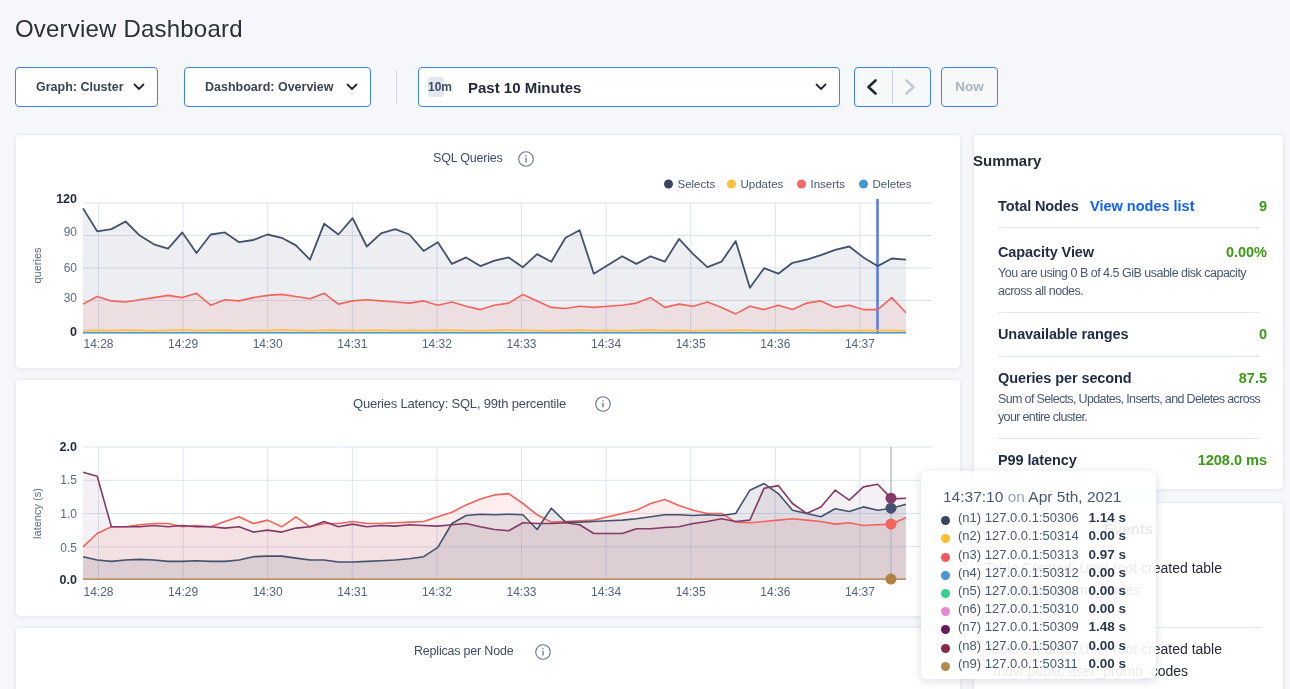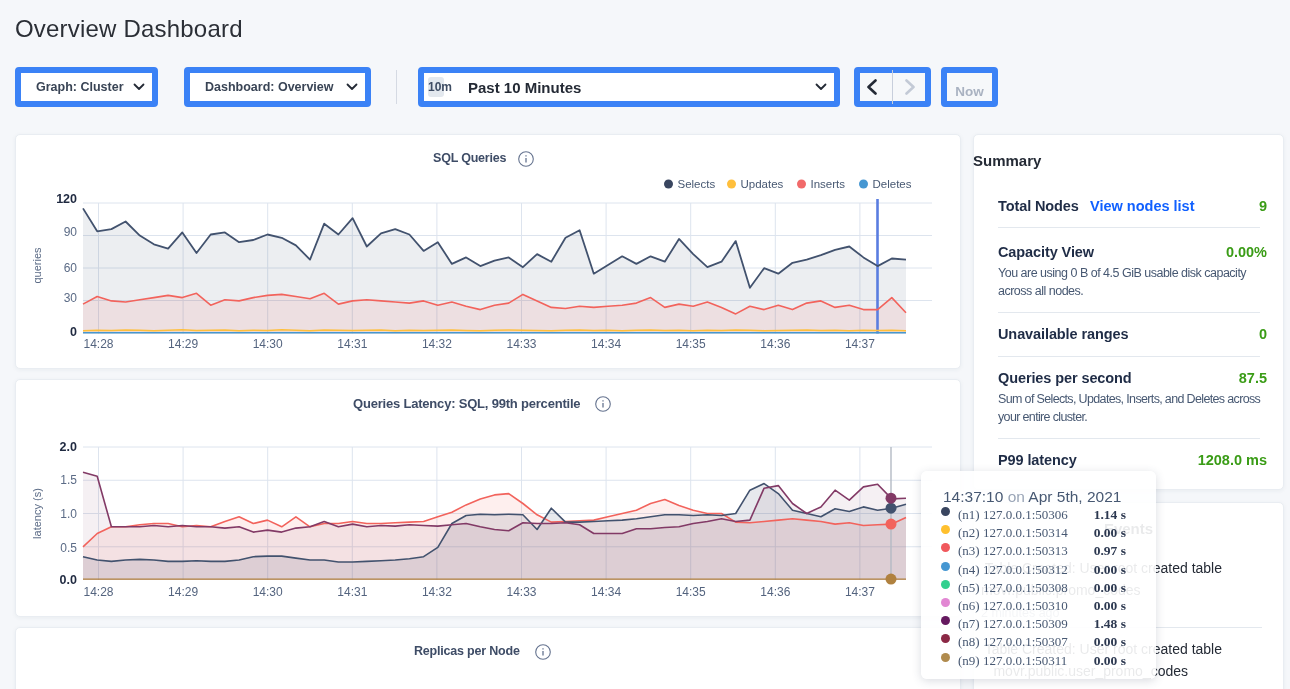--- a/index.html
+++ b/index.html
@@ -1,29 +1,29 @@
 <!DOCTYPE html>
 <html><head><meta charset="utf-8"><title>Overview Dashboard</title>
 <style>
 * { margin:0; padding:0; box-sizing:border-box; }
 html,body { width:1290px; height:689px; overflow:hidden; background:#f5f7fa;
   font-family:"Liberation Sans", sans-serif; }
 .abs { position:absolute; }
 .card { position:absolute; background:#fff; border:1px solid #e9edf2; border-radius:5px;
   box-shadow:0 1px 4px rgba(40,60,90,0.06); }
-.ctitle { position:absolute; font-size:12.5px; font-weight:bold; color:#3e4c66; white-space:nowrap; letter-spacing:-0.2px; }
-.btn { position:absolute; background:#fff; border:6px solid #3b82f6; border-radius:4px;
+.ctitle { position:absolute; font-size:12.5px; font-weight:normal; color:#3e4c66; white-space:nowrap; letter-spacing:-0.2px; }
+.btn { position:absolute; background:#fff; border:1px solid #3b82f6; border-radius:4px;
   font-size:13.5px; font-weight:bold; color:#394455; }
 .ghost { background:#f6f8fa; }
 .sumlabel { position:absolute; left:998px; font-size:14.5px; font-weight:bold; color:#1f2c46; letter-spacing:-0.1px; }
 .sumval { position:absolute; font-size:14.5px; font-weight:bold; color:#3a9c16; right:23px; text-align:right; }
 .sumsub { position:absolute; left:998px; white-space:nowrap; font-size:12.5px; color:#475872; line-height:18px; letter-spacing:-0.5px; }
 .hr { position:absolute; left:998px; width:262px; height:1px; background:#e3e8ee; }
 .evl { font-size:14px; color:#242a35; white-space:nowrap; }
-.ttrow { display:flex; align-items:flex-start; height:18.2px;font-family:Liberation Serif, serif; }
+.ttrow { display:flex; align-items:flex-end; height:18.2px; }
 .ttdot { width:9px; height:9px; border-radius:50%; margin-left:2px; margin-right:8px; flex:none; }
 .ttname { font-size:13px; color:#475872; }
 .ttval { font-size:13.5px; font-weight:bold; color:#2c3850; margin-left:auto; }
 </style></head>
 <body>
 <div class="abs" style="left:15px;top:15px;font-size:24px;color:#2b2f36;letter-spacing:0.2px">Overview Dashboard</div>
 
 <div class="btn" style="left:15px;top:67px;width:143px;height:40px"></div>
 <div class="abs" style="left:36px;top:80px;font-size:12.5px;font-weight:bold;color:#394455">Graph: Cluster</div>
 <svg class="abs" style="left:133px;top:83px" width="12" height="8" viewBox="0 0 12 8">

